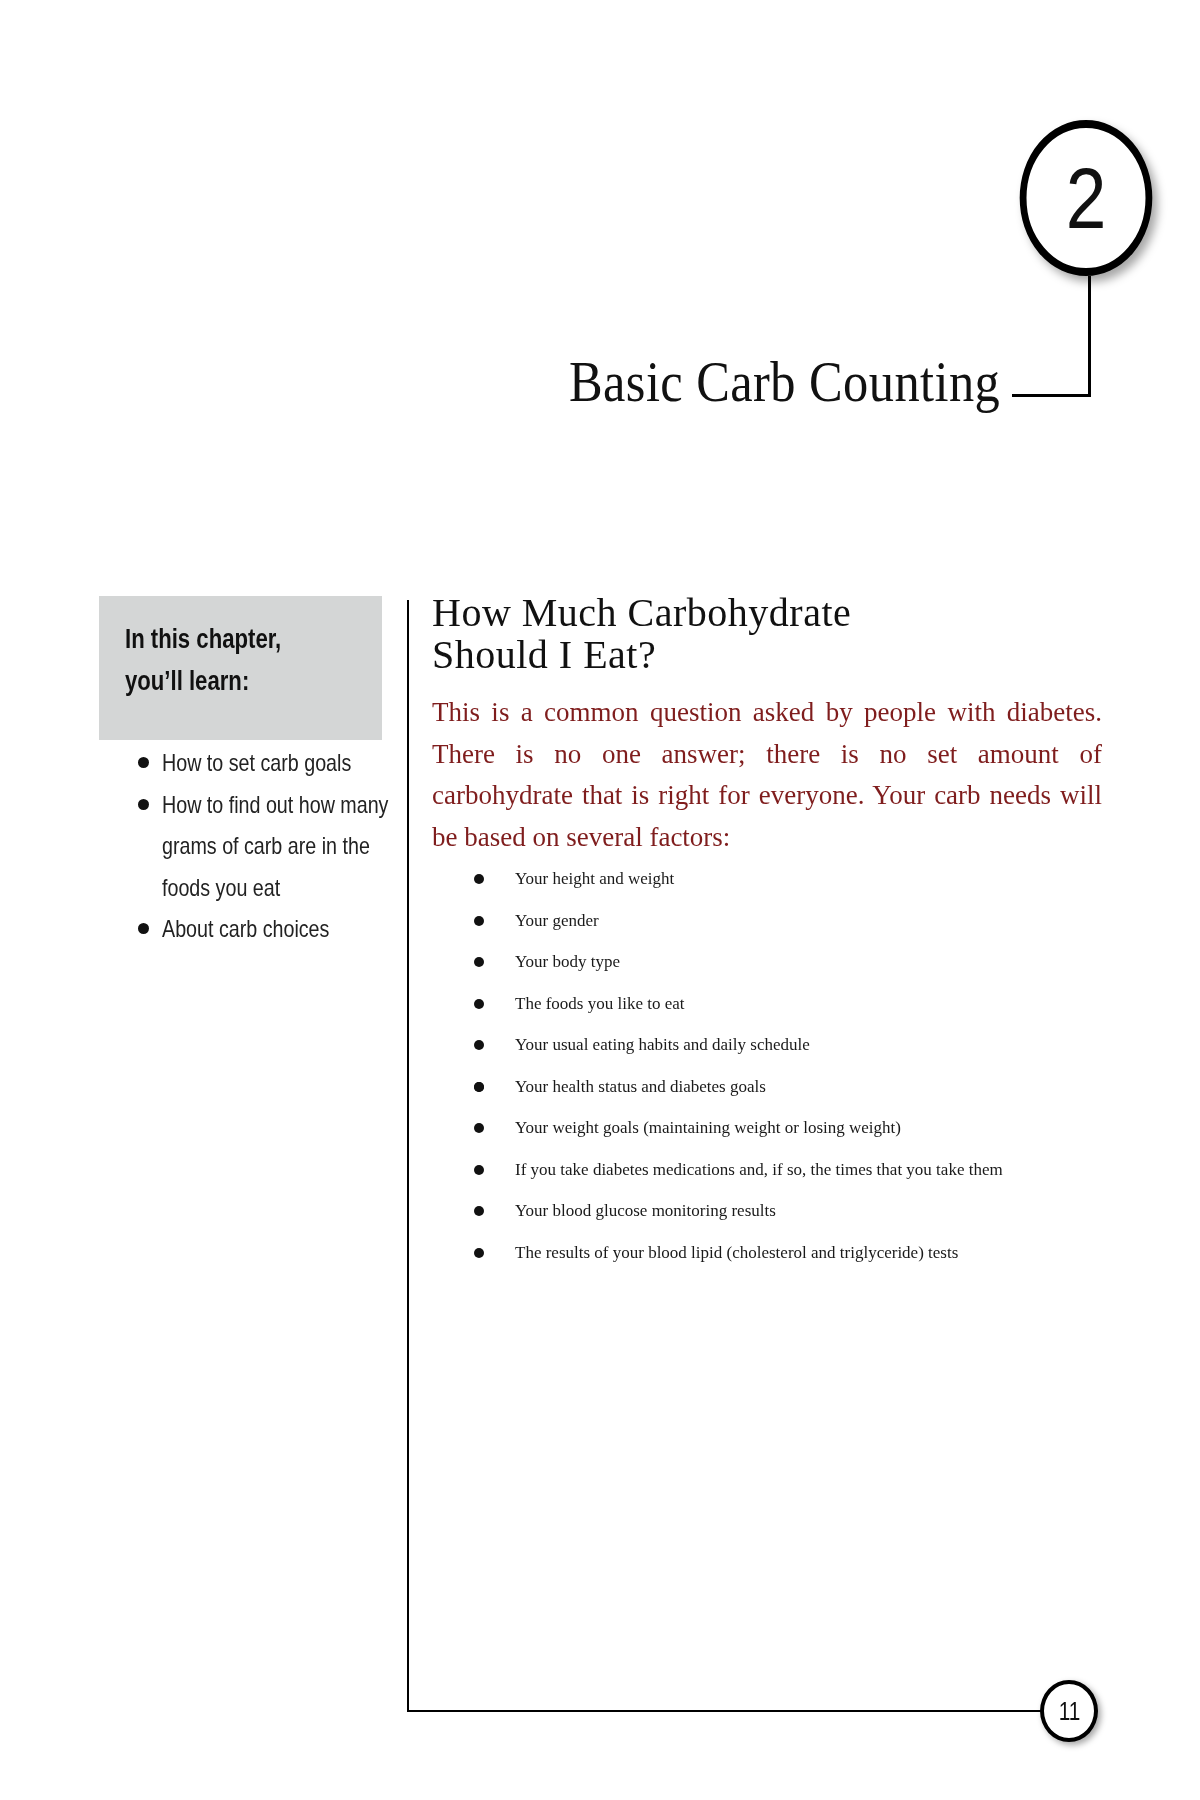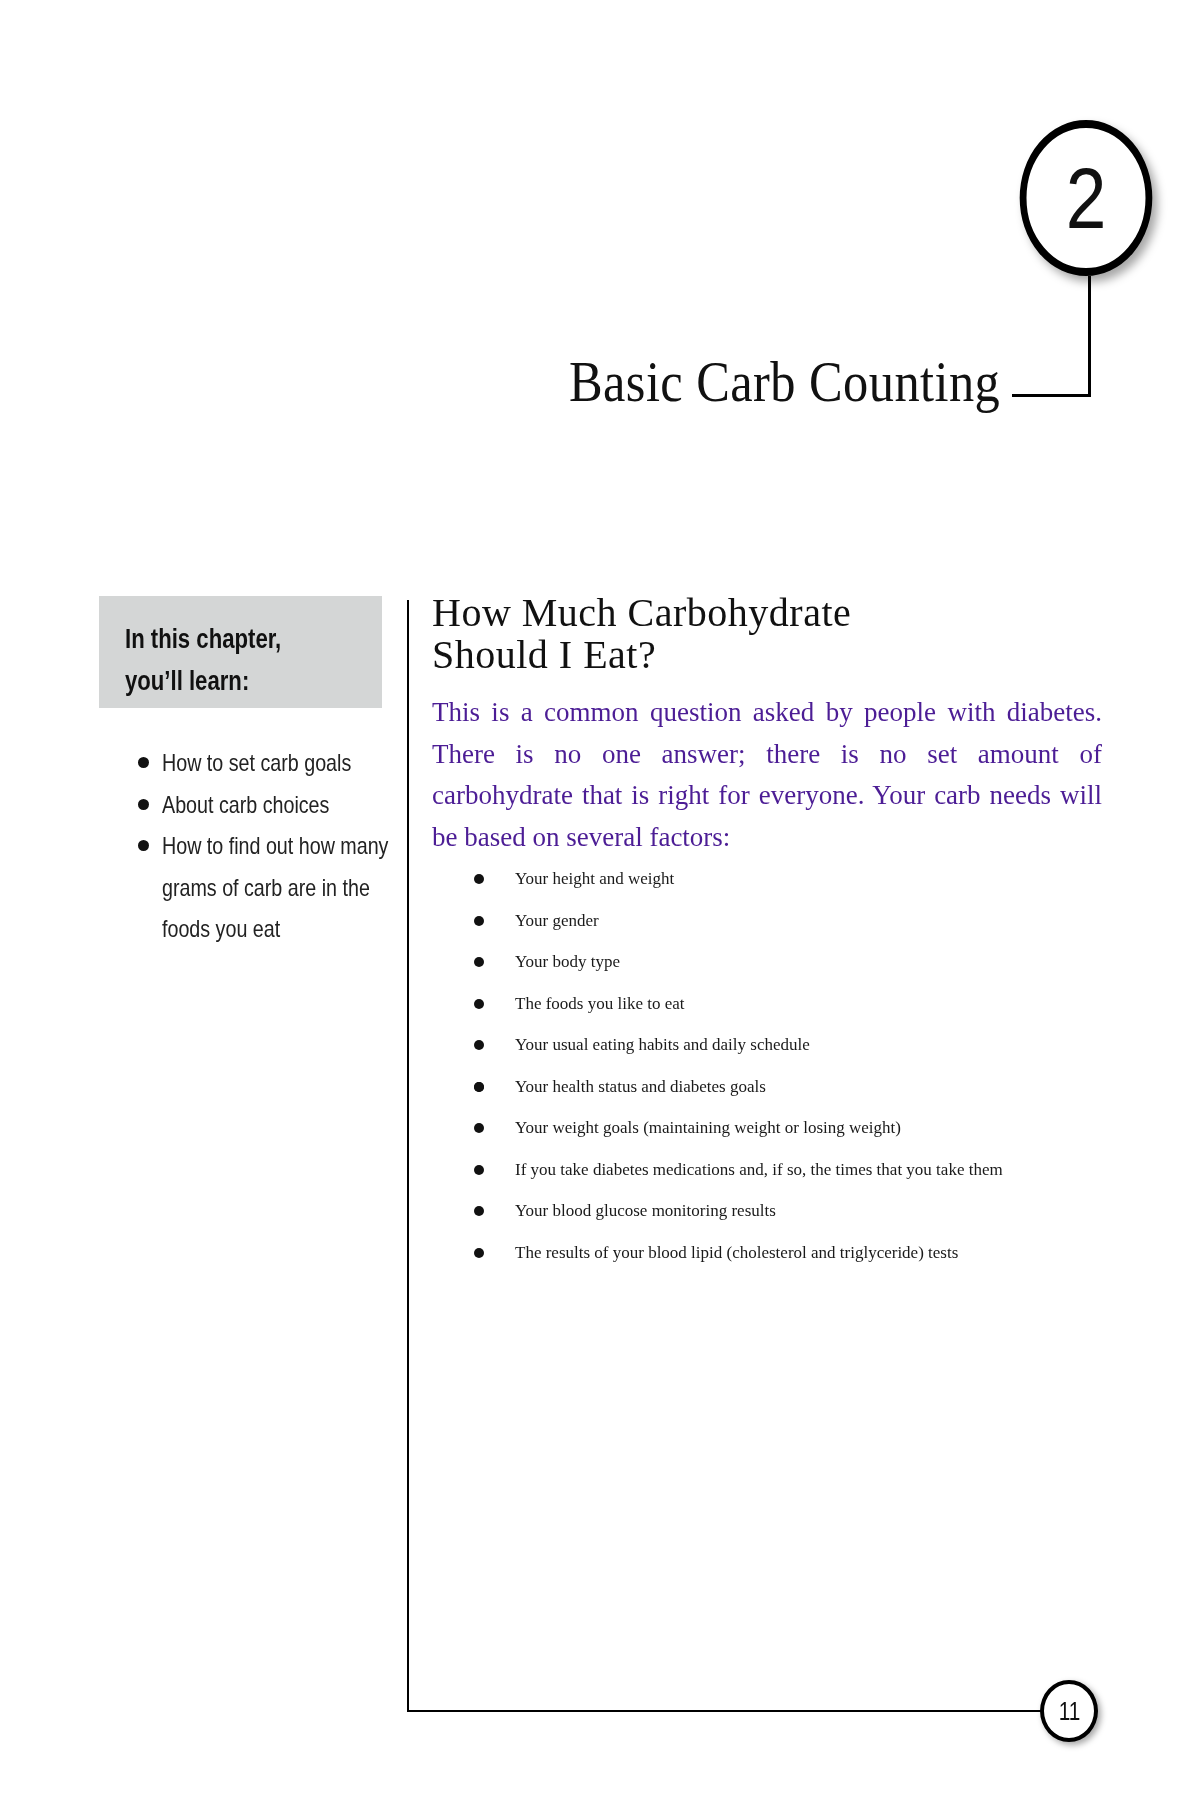--- a/index.html
+++ b/index.html
@@ -19,21 +19,21 @@
     .chapter-connector-v { left: 1088px; top: 276px; width: 3px; height: 120px; background: #000; }
     .chapter-connector-h { left: 1012px; top: 394px; width: 79px; height: 3px; background: #000; }
     .chapter-title {
       right: 200px; top: 350px;
       font-family: "Liberation Serif", "DejaVu Serif", serif; font-size: 56px;
       letter-spacing: 0.5px; white-space: nowrap; transform: scaleX(0.9); transform-origin: right center;
     }
 
     
     .sidebar-box {
-      left: 99px; top: 596px; width: 283px; height: 112px; background: #d4d6d6;
+      left: 99px; top: 596px; width: 283px; height: 144px; background: #d4d6d6;
       box-sizing: border-box; padding: 22px 0 0 26px;
     }
     .sidebar-heading {
       font-family: "Liberation Sans", sans-serif; font-weight: bold; font-size: 27px;
       line-height: 42px; color: #111; transform: scaleX(0.82); transform-origin: left center; white-space: nowrap;
     }
     .sidebar-list { left: 122px; top: 730px; width: 270px; margin: 12px; padding: 0; list-style: none; }
     .sidebar-list li {
       position: relative; padding-left: 28px;
       font-family: "Liberation Sans", sans-serif; font-size: 24px; line-height: 41.5px; color: #222;
@@ -56,21 +56,21 @@
     .page-circle span { display: inline-block; transform: scaleX(0.8); }
 
     
     .main { left: 432px; top: 592px; width: 670px; }
     .main-heading {
       margin: 0; font-family: "Liberation Serif", "DejaVu Serif", serif; font-weight: normal;
       font-size: 40px; line-height: 42px; letter-spacing: 0.5px; color: #111;
     }
     .body-text {
       margin: 16px 0 0 0; font-family: "Liberation Serif", "DejaVu Serif", serif;
-      font-size: 27px; line-height: 41.5px; color: #4c1d95; text-align: justify;
+      font-size: 27px; line-height: 41.5px; color: #7f1d1d; text-align: justify;
     }
     .factor-list { margin: 0; padding: 0; list-style: none; }
     .factor-list li {
       position: relative; padding-left: 83px;
       font-family: "Liberation Serif", "DejaVu Serif", serif; font-size: 17px; line-height: 41.5px; color: #1a1a1a;
     }
     .factor-list li .bul {
       position: absolute; left: 42px; top: 16px; width: 10px; height: 10px; border-radius: 50%; background: #111;
     }
   </style>
@@ -88,25 +88,25 @@
   <div class="sidebar-heading">In this chapter,</div>
   <div class="sidebar-heading">you’ll learn:</div>
 </div>
 <ul class="abs sidebar-list">
   <li>
     <span class="bul"></span>
     <span class="txt">How to set carb goals</span>
   </li>
   <li>
     <span class="bul"></span>
-    <span class="txt">About carb choices</span>
+    <span class="txt">How to find out how many grams of carb are in the foods you eat</span>
   </li>
   <li>
     <span class="bul"></span>
-    <span class="txt">How to find out how many grams of carb are in the foods you eat</span>
+    <span class="txt">About carb choices</span>
   </li>
 </ul>
 
 <div class="abs rule-v"></div>
 <div class="abs rule-h"></div>
 <div class="abs page-circle">
   <span>11</span>
 </div>
 
 <div class="abs main">

